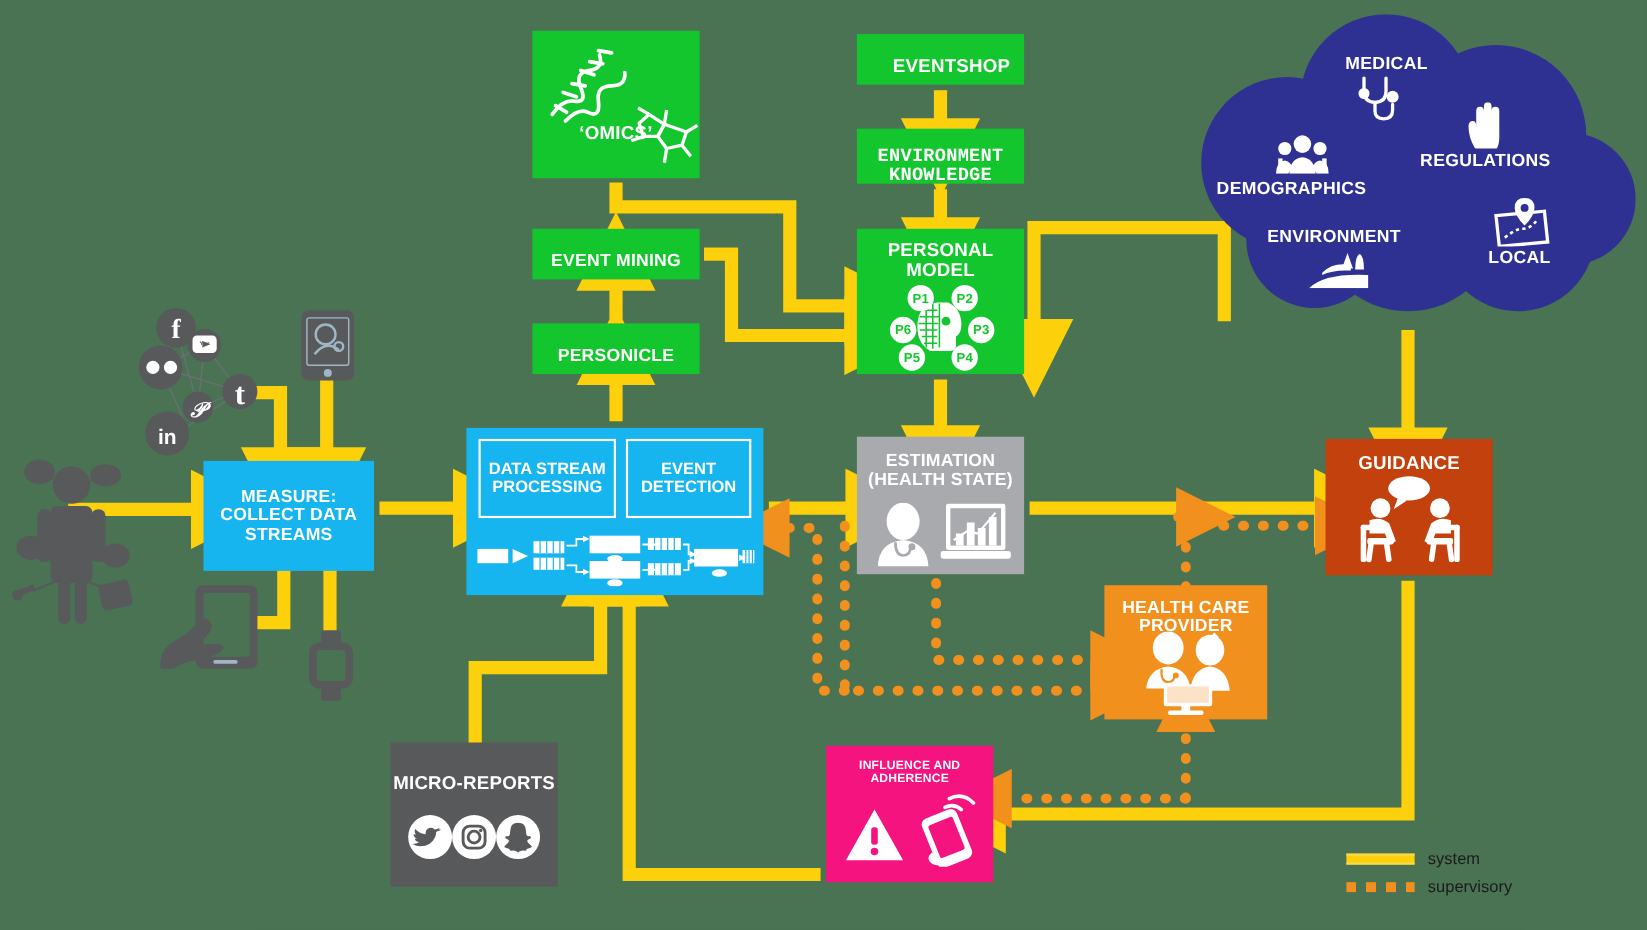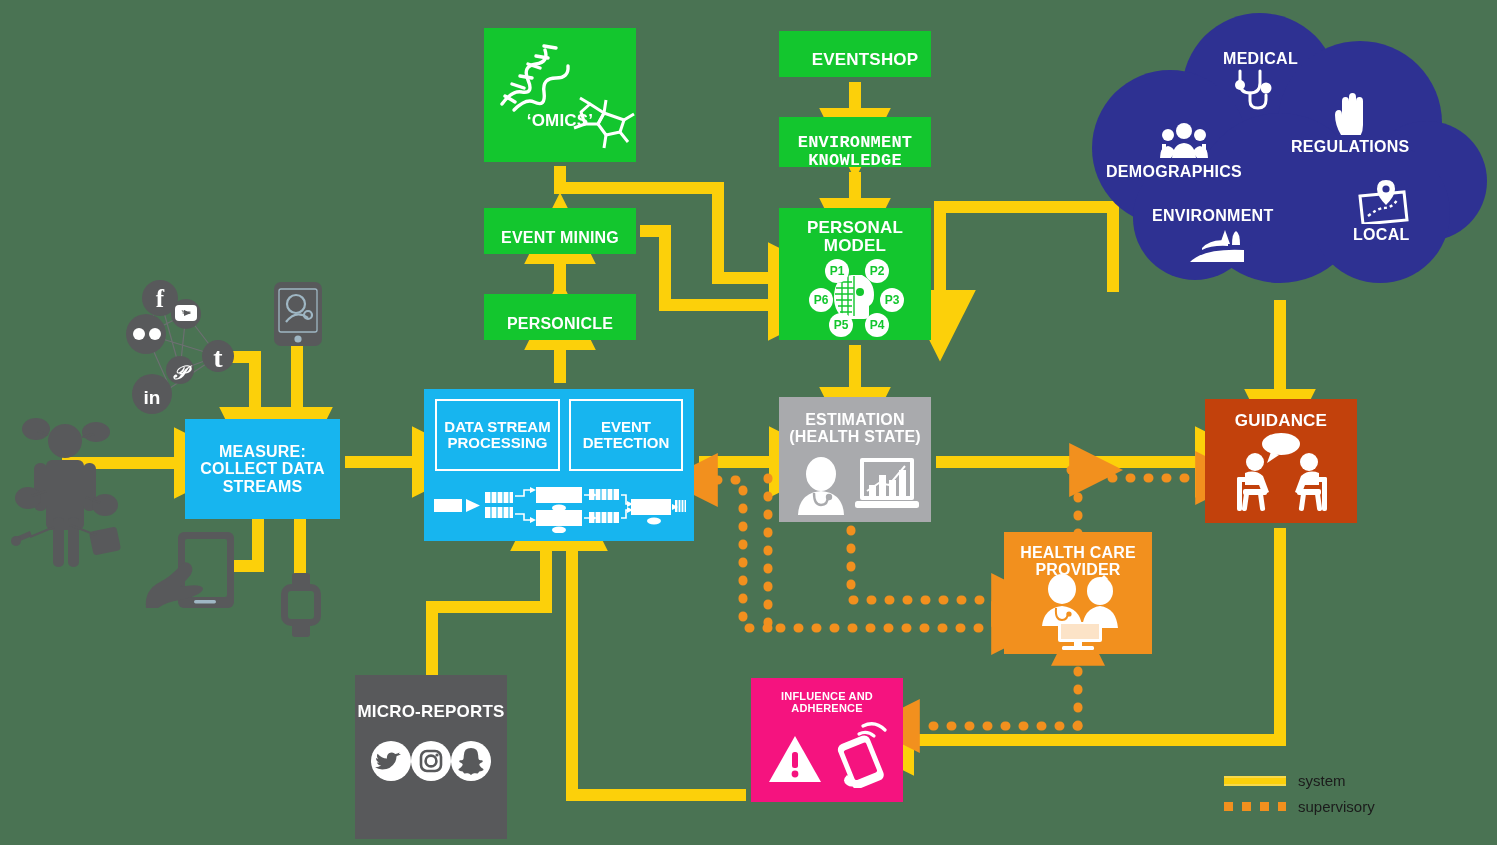--- a/index.html
+++ b/index.html
@@ -44,21 +44,21 @@
   #measure .ttl{font-size:16px;}
   #dsp{left:424px;top:389px;width:270px;height:152px;}
   #estimation{left:779px;top:397px;width:152px;height:125px;}
   #estimation .ttl{font-size:16px;margin-top:14px;}
   #guidance{left:1205px;top:399px;width:152px;height:124px;}
   #guidance .ttl{font-size:17px;margin-top:13px;}
   #hcp{left:1004px;top:532px;width:148px;height:122px;}
   #hcp .ttl{font-size:16px;margin-top:12px;}
   #influence{left:751px;top:678px;width:152px;height:124px;}
   #influence .ttl{font-size:11px;margin-top:13px;}
-  #microreports{left:355px;top:675px;width:152px;height:164px;}
+  #microreports{left:355px;top:675px;width:152px;height:131px;}
   #microreports .ttl{font-size:17px;margin-top:28px;}
 
   
   .dspsub{position:absolute;border:2px solid #fff;box-sizing:border-box;
     display:flex;align-items:center;justify-content:center;}
   .dspsub span{color:#fff;font-weight:bold;font-size:15px;text-align:center;line-height:1.08;}
   #dsp-a{left:11px;top:10px;width:125px;height:72px;}
   #dsp-b{left:145px;top:10px;width:114px;height:72px;}
   #dspgraphic{position:absolute;left:8px;top:88px;width:254px;height:56px;}
 
@@ -287,21 +287,21 @@
       <g stroke="#13c62e" stroke-width="1.4" fill="none">
         <path d="M6,12 h14 M4,18 h18 M3,24 h18 M4,30 h16 M6,36 h14 M8,42 h12"></path>
         <path d="M10,6 v40 M16,5 v42 M22,6 v40"></path>
       </g>
       <circle cx="28" cy="22" r="4" fill="#13c62e"></circle>
     </svg>
     <div class="pnode" style="left:46px;top:51px">P1</div>
     <div class="pnode" style="left:86px;top:51px">P2</div>
     <div class="pnode" style="left:101px;top:80px">P3</div>
     <div class="pnode" style="left:86px;top:105px">P4</div>
-    <div class="pnode" style="left:50px;top:105px">P5</div>
+    <div class="pnode" style="left:38px;top:105px">P5</div>
     <div class="pnode" style="left:30px;top:80px">P6</div>
   </div>
 
   <div class="node c-blue" id="dsp">
     <div class="dspsub" id="dsp-a">
       <span>DATA STREAM PROCESSING</span>
     </div>
     <div class="dspsub" id="dsp-b">
       <span>EVENT DETECTION</span>
     </div>

